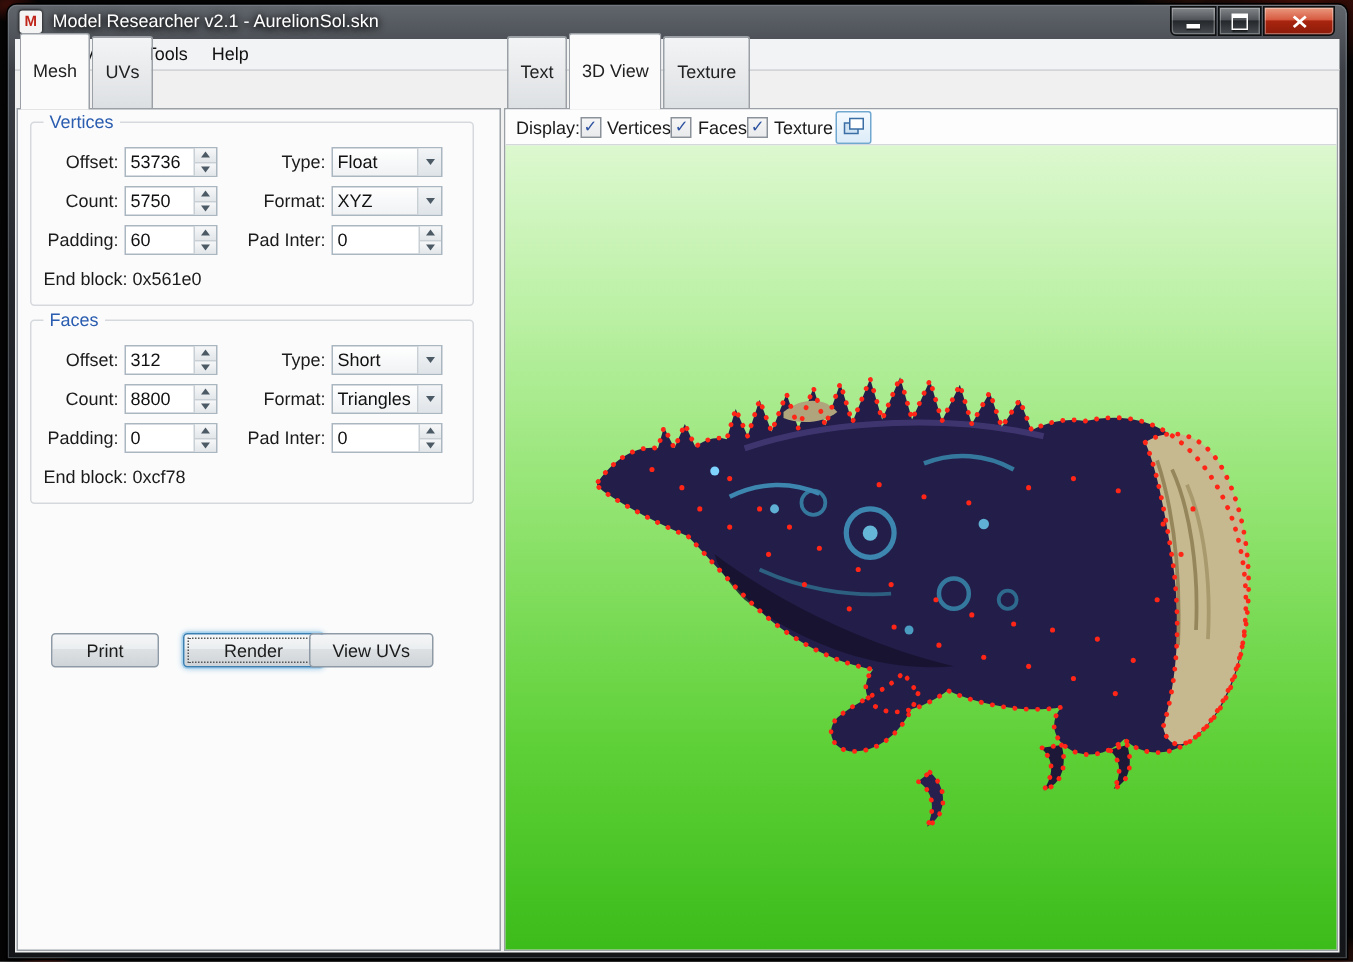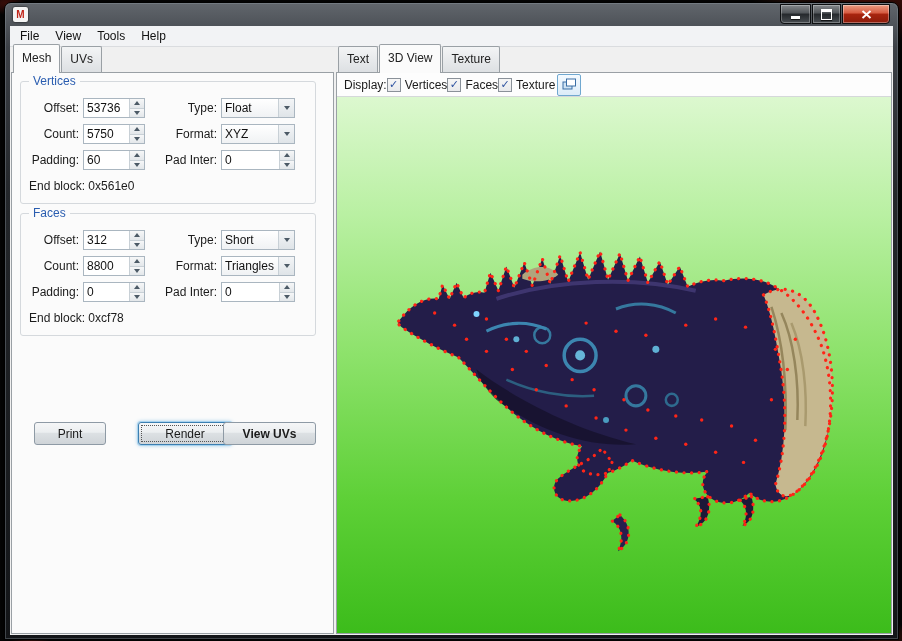--- a/index.html
+++ b/index.html
@@ -31,21 +31,21 @@
     box-shadow:inset 0 0 0 1px rgba(255,255,255,.35);}
   .g-min{width:9px;height:3px;background:#fff;margin-bottom:4px;box-shadow:0 1px 1px rgba(0,0,0,.7);}
   .g-max{width:9px;height:7px;border:1px solid #fff;border-top:3px solid #fff;margin-bottom:3px;box-shadow:0 1px 1px rgba(0,0,0,.7);}
   .menubar{position:absolute;left:5px;right:5px;top:23px;height:21px;background:#f2f3f5;
     border-bottom:1px solid #dadcdf;display:flex;align-items:center;padding-left:2px;box-sizing:border-box;}
   .menu-item{font-size:12px;color:#111;padding:3px 8px;}
   .client{position:absolute;left:5px;right:5px;top:44px;bottom:4px;background:#f0f0f0;}
 
   
   .tabs{position:relative;height:21px;display:flex;align-items:flex-end;padding-left:2px;z-index:3;}
-  .tab{height:17px;line-height:17px;padding:4px 8px;font-size:12px;color:#222;margin-right:1px;
+  .tab{height:17px;line-height:17px;padding:15px 8px;font-size:12px;color:#222;margin-right:1px;
     background:linear-gradient(#f3f4f5,#dde0e3);border:1px solid #9aa0a5;border-bottom:none;
     border-radius:2px 2px 0 0;position:relative;z-index:1;}
   .tab.active{height:20px;line-height:19px;background:#fbfbfb;z-index:4;margin-bottom:-1px;}
 
   
   .panel-left{position:absolute;left:1px;top:4px;width:323px;bottom:1px;}
   .page{position:absolute;left:0;top:21px;right:0;bottom:0;background:#fbfbfb;border:1px solid #9aa0a5;z-index:2;}
   .group{position:absolute;border:1px solid #d5d9dd;border-radius:3px;}
   .group-title{position:absolute;top:-8px;left:8px;background:#fbfbfb;padding:0 4px;color:#2a5db0;font-size:12px;}
   .grow{position:absolute;left:6px;right:6px;height:20px;display:flex;align-items:center;font-size:12px;color:#1b1b1b;}
@@ -87,20 +87,21 @@
     background:linear-gradient(180deg,#dcf8cf 0%,#b9f0a2 22%,#8de26b 48%,#5ed037 75%,#3cbc1b 100%);}
   .model{position:absolute;left:0;top:0;width:100%;height:100%;}
   .dots{fill:none;stroke:#ff2517;stroke-width:3.2;stroke-dasharray:0.1 7.5;stroke-linecap:round;}
 </style>
 </head>
 <body>
 
 <div class="win">
   <div class="titlebar">
     <div class="appicon">M</div>
+    <div class="title-text">Model Researcher v2.1 - AurelionSol.skn</div>
     <div class="win-btns">
       <div class="wbtn min">
           <div class="g-min"></div>
         </div>
       <div class="wbtn max">
           <div class="g-max"></div>
         </div>
       <div class="wbtn close">
         <svg width="11" height="9" viewBox="0 0 11 9">
           <line x1="1.5" y1="1" x2="9.5" y2="8" stroke="#fff" stroke-width="1.9"></line>
@@ -268,22 +269,22 @@
                   </div>
               </div>
             </div>
           </div>
           <div class="endblock" style="top:97px;">End block: 0xcf78</div>
         </div>
 
 
 
         <div class="btn" style="left:22px;top:349px;width:72px;">Print</div>
-        <div class="btn focused" style="left:126px;top:349px;width:94px;">Render</div>
-        <div class="btn" style="left:211px;top:349px;width:93px;font-weight:bold;">View UVs</div>
+        <div class="btn focused" style="left:110px;top:349px;width:94px;">Render</div>
+        <div class="btn" style="left:194px;top:349px;width:83px;">View UVs</div>
       </div>
     </div>
 
     <div class="panel-right">
       <div class="tabs">
         <div class="tab">Text</div>
         <div class="tab active">3D View</div>
         <div class="tab">Texture</div>
       </div>
       <div class="rpage">

